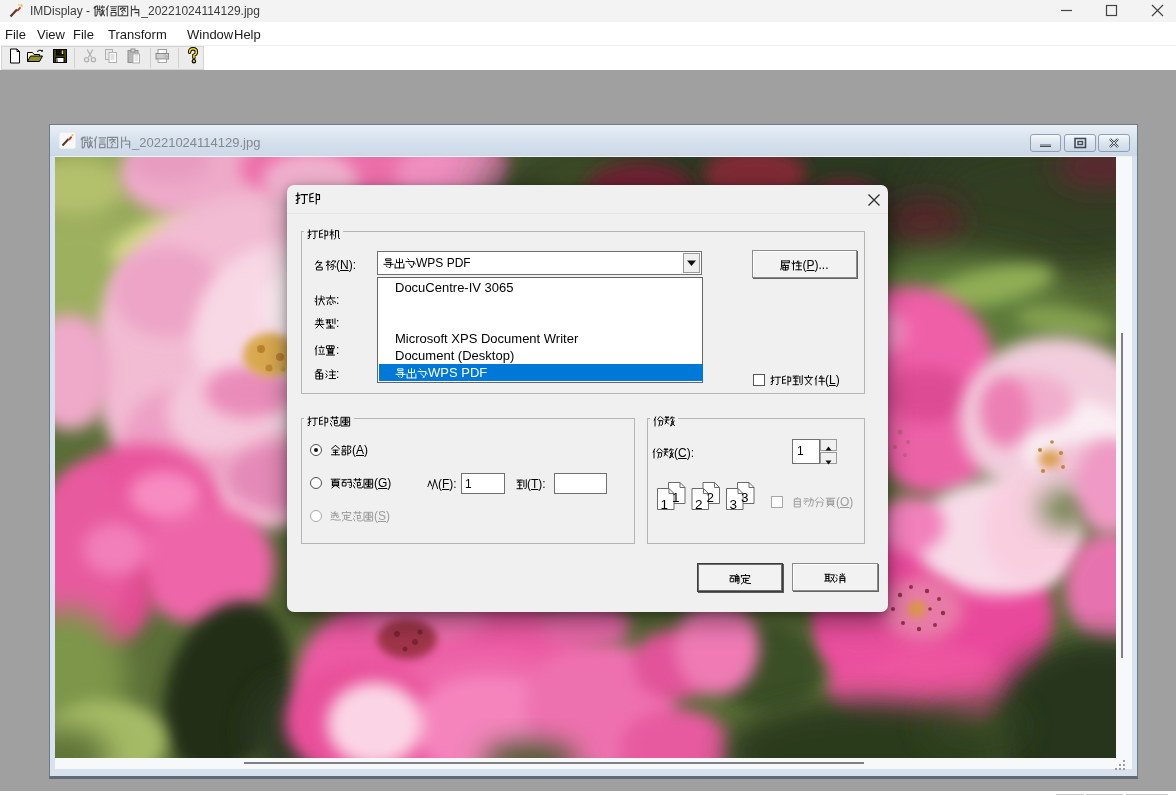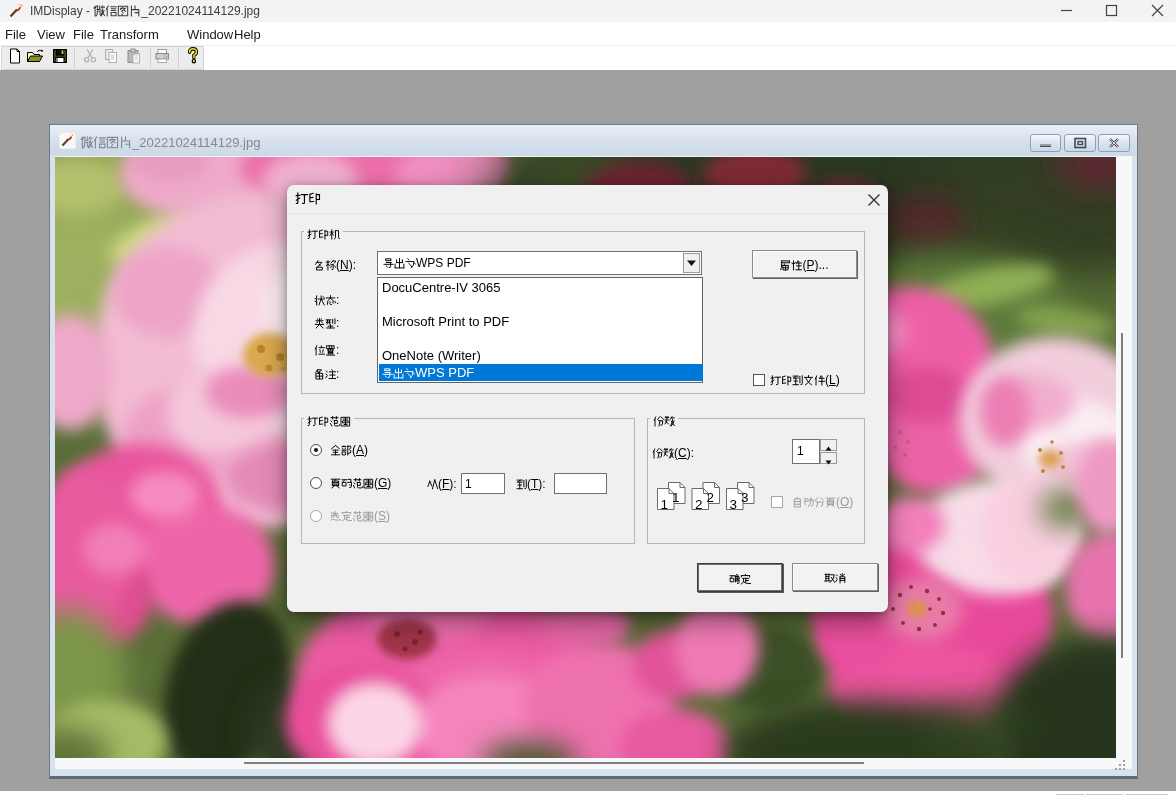--- a/index.html
+++ b/index.html
@@ -30,21 +30,21 @@
 #dlg-title{left:8px;top:4px;}
 #dlg-x{left:577px;top:5px;width:20px;height:20px;}
 .grp{position:absolute;border:1px solid #b5b5b5;}
 .grplab{position:absolute;background:#f0f0f0;padding:0 3px;}
 .lab{position:absolute;font-size:12px;color:#000;white-space:nowrap;}
 .gray{color:#9c9c9c}
 .tbox{position:absolute;background:#fff;border:1px solid #707070;font-size:12px;color:#000;}
 #combo{left:90px;top:66px;width:325px;height:24px;}
 #combobtn{position:absolute;right:1px;top:1px;width:17px;height:20px;background:#f0f0f0;border:1px solid #9a9a9a;}
 #ddlist{left:90px;top:92px;width:326px;height:106px;background:#fff;border:1px solid #646464;}
-.dditem{position:absolute;left:1px;width:322px;height:17px;font-size:13px;color:#000;padding-left:3px;line-height:17px;white-space:nowrap;}
+.dditem{position:absolute;left:1px;width:322px;height:17px;font-size:13px;color:#000;padding-left:16px;line-height:17px;white-space:nowrap;}
 .ddsel{background:#0078d7;color:#fff;width:324px;left:1px;}
 .btn{position:absolute;background:#f2f2f2;border:1px solid #8b8b8b;box-shadow:1px 1px 0 #636363, inset 1px 1px 0 #ffffff;}
 .btn-def{border:1px solid #3c3c3c;box-shadow:1px 1px 0 #5a5a5a, inset 0 0 0 1px #6e6e6e;}
 .chk{position:absolute;width:12px;height:12px;background:#fff;border:1px solid #555;}
 .chk.dis{border-color:#a8a8a8}
 .radio{position:absolute;width:12px;height:12px;background:#fff;border:1px solid #4e4e4e;border-radius:50%;}
 .radio.dis{border-color:#a8a8a8}
 .rdot{position:absolute;left:3px;top:3px;width:4px;height:4px;background:#111;border-radius:50%;}
 svg.cj{vertical-align:-1.5px}
 .run{white-space:nowrap}
@@ -206,21 +206,21 @@
       </svg>
     <svg class="abs" style="left:1147px;top:0" width="21" height="21" viewBox="0 0 21 21">
         <path d="M5,5 L16,16 M16,5 L5,16" stroke="#444" stroke-width="1.2"></path>
       </svg>
   </div>
 
   <div class="abs" id="menubar">
     <span class="menu" style="left:5px">File</span>
     <span class="menu" style="left:37px">View</span>
     <span class="menu" style="left:73px">File</span>
-    <span class="menu" style="left:100px">Transform</span>
+    <span class="menu" style="left:108px">Transform</span>
     <span class="menu" style="left:187px">Window</span>
     <span class="menu" style="left:234px">Help</span>
   </div>
 
   <div class="abs" id="toolbar">
     <div class="abs" style="left:1px;top:0;width:203px;height:24px;background:#ececec;border:1px solid #d4d4d4"></div>
     <div class="tsep" style="left:74px"></div>
     <div class="tsep" style="left:150px"></div>
     <div class="tsep" style="left:178px"></div>
     <svg class="abs" style="left:7px;top:2px" width="16" height="16" viewBox="0 0 16 16">
@@ -510,22 +510,22 @@
               <use href="#g19"></use>
             </svg><svg class="cj" width="11" height="11" viewBox="0 0 12 12">
               <use href="#g20"></use>
             </svg>WPS PDF</span></span>
       <div id="combobtn"><svg width="15" height="18" viewBox="0 0 15 18">
             <path d="M3,6.5 L12,6.5 L7.5,12 Z" fill="#111"></path>
           </svg></div>
     </div>
     <div class="abs" id="ddlist">
       <div class="dditem" style="top:1px">DocuCentre-IV 3065</div>
-      <div class="dditem" style="top:35px">Microsoft Print to PDF</div>
-      <div class="dditem" style="top:69px">OneNote (Writer)</div>
+      <div class="dditem" style="top:52px">Microsoft XPS Document Writer</div>
+      <div class="dditem" style="top:69px">Document (Desktop)</div>
       <div class="dditem ddsel" style="top:86px"><span class="run"><svg class="cj" width="11" height="11" viewBox="0 0 12 12">
               <use href="#g18"></use>
             </svg><svg class="cj" width="11" height="11" viewBox="0 0 12 12">
               <use href="#g19"></use>
             </svg><svg class="cj" width="11" height="11" viewBox="0 0 12 12">
               <use href="#g20"></use>
             </svg>WPS PDF</span></div>
     </div>
     <div class="btn" style="left:465px;top:65px;width:105px;height:28px">
         <span class="lab" style="left:0;top:7px;width:100%;text-align:center"><span class="run"><svg class="cj" width="11" height="11" viewBox="0 0 12 12">

